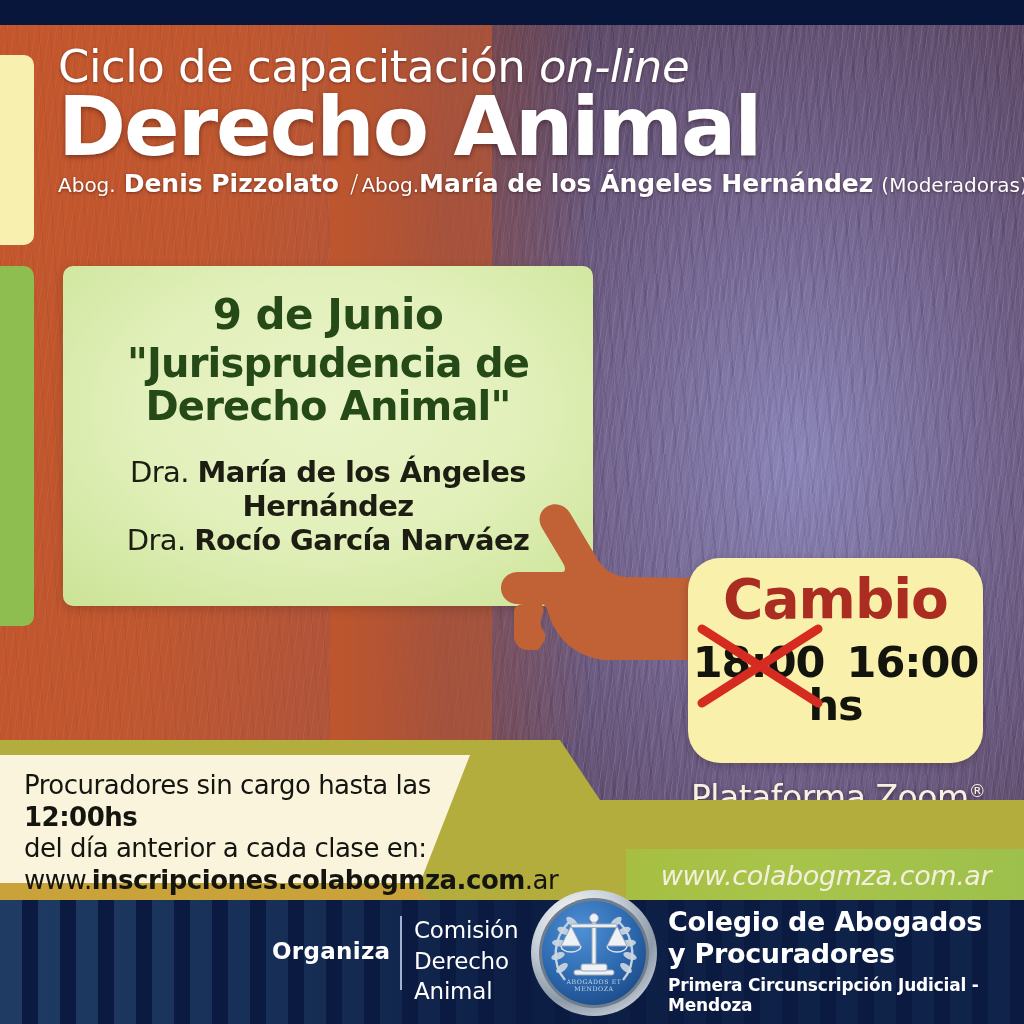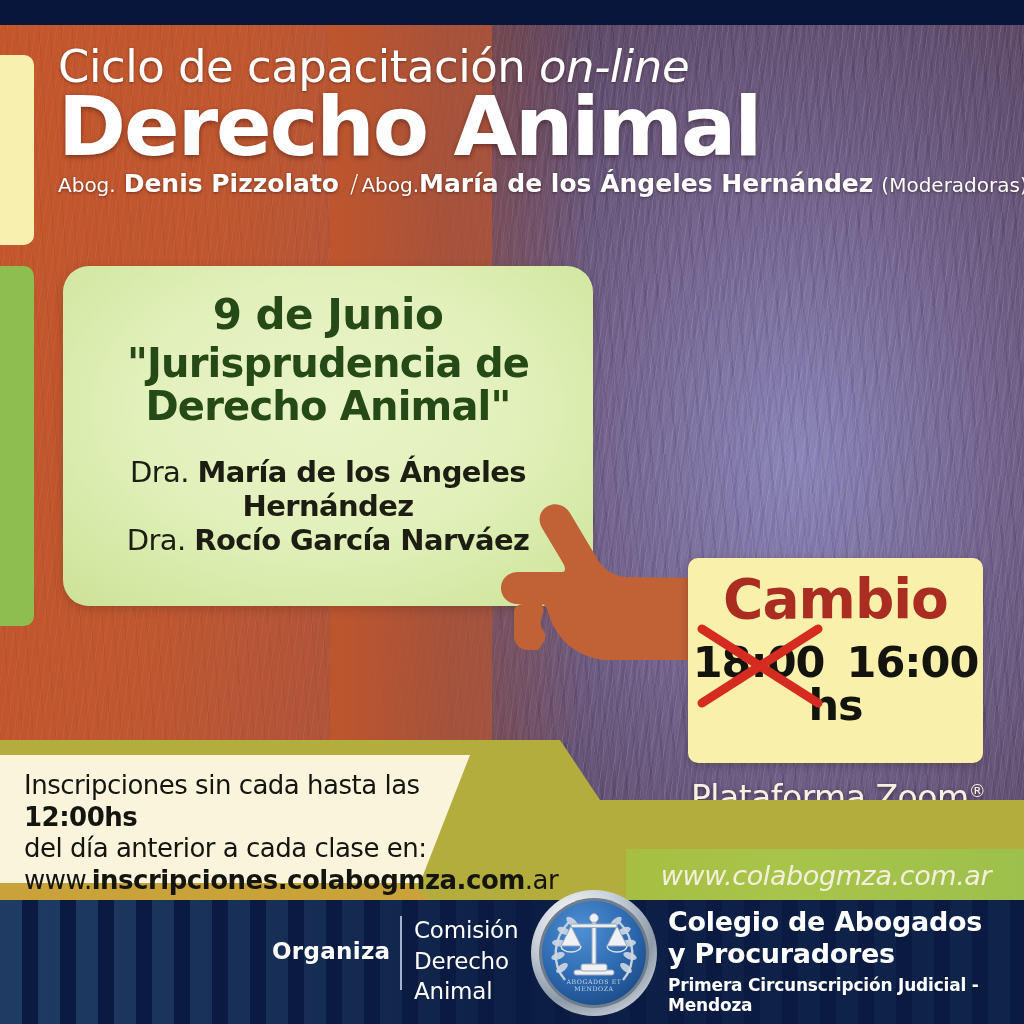--- a/index.html
+++ b/index.html
@@ -111,21 +111,21 @@
     font-size:25px;color:#ffffff;line-height:1;margin-top:4px;white-space:nowrap;
     text-shadow:0 1px 3px rgba(40,10,10,.5);
   }
   .hdr .l3 .b{font-weight:bold;}
   .hdr .l3 .sm{font-size:20px;}
   .hdr .l3 .sep{font-weight:300;padding:0 3px;}
 
   
   .card-green{
     position:absolute;left:63px;top:266px;width:530px;height:340px;
-    border-radius:26px;
+    border-radius:10px;
     background:radial-gradient(ellipse 85% 90% at 50% 42%, #eaf4c8 0%, #e2f0bb 42%, #d3e8a3 72%, #c3dd8b 100%);
     box-shadow:0 3px 10px rgba(60,30,20,.25);
   }
   .card-green .date{
     text-align:center;color:#254a18;
     font-family:"DejaVu Sans",sans-serif;font-weight:bold;
     font-size:42px;line-height:1;margin-top:28px;letter-spacing:-.5px;
   }
   .card-green .topic{
     text-align:center;color:#254a18;
@@ -138,21 +138,21 @@
     font-size:29px;line-height:1.16;margin-top:28px;letter-spacing:-.6px;
   }
   .card-green .speakers b{font-weight:bold;}
 
   
   .hand{position:absolute;left:498px;top:500px;width:220px;height:160px;}
 
   
   .card-yellow{
     position:absolute;left:688px;top:558px;width:295px;height:205px;
-    background:#f9f1ab;border-radius:10px;
+    background:#f9f1ab;border-radius:32px;
     box-shadow:0 3px 9px rgba(40,20,20,.25);
   }
   .card-yellow .cambio{
     text-align:center;color:#ab2d22;
     font-family:"DejaVu Sans",sans-serif;font-weight:bold;
     font-size:55px;line-height:1;margin-top:14px;letter-spacing:-1px;
   }
   .card-yellow .dehorario{
     text-align:center;color:#ab2d22;
     font-family:"DejaVu Sans",sans-serif;font-weight:bold;
@@ -323,21 +323,21 @@
   <div class="green-strip">
     <div class="url">www.colabogmza.com.ar</div>
   </div>
 
   <svg class="cream" viewBox="0 0 530 128" xmlns="http://www.w3.org/2000/svg" preserveAspectRatio="none">
     <polygon fill="#faf4dd" points="0,0 470,0 420,128 0,128"></polygon>
   </svg>
 
 
   <div class="cream-text">
-    <div><span>Inscripciones sin cada hasta las </span><b>12:00hs</b></div>
+    <div><span>Procuradores sin cargo hasta las </span><b>12:00hs</b></div>
     <div>del día anterior a cada clase en:</div>
     <div><span>www.</span><b>inscripciones.colabogmza.com</b><span>.ar</span></div>
   </div>
 
   <div class="footer">
     <div class="footer-dots"></div>
     <div class="footer-fade"></div>
   </div>
 
   <div class="organiza">Organiza</div>

